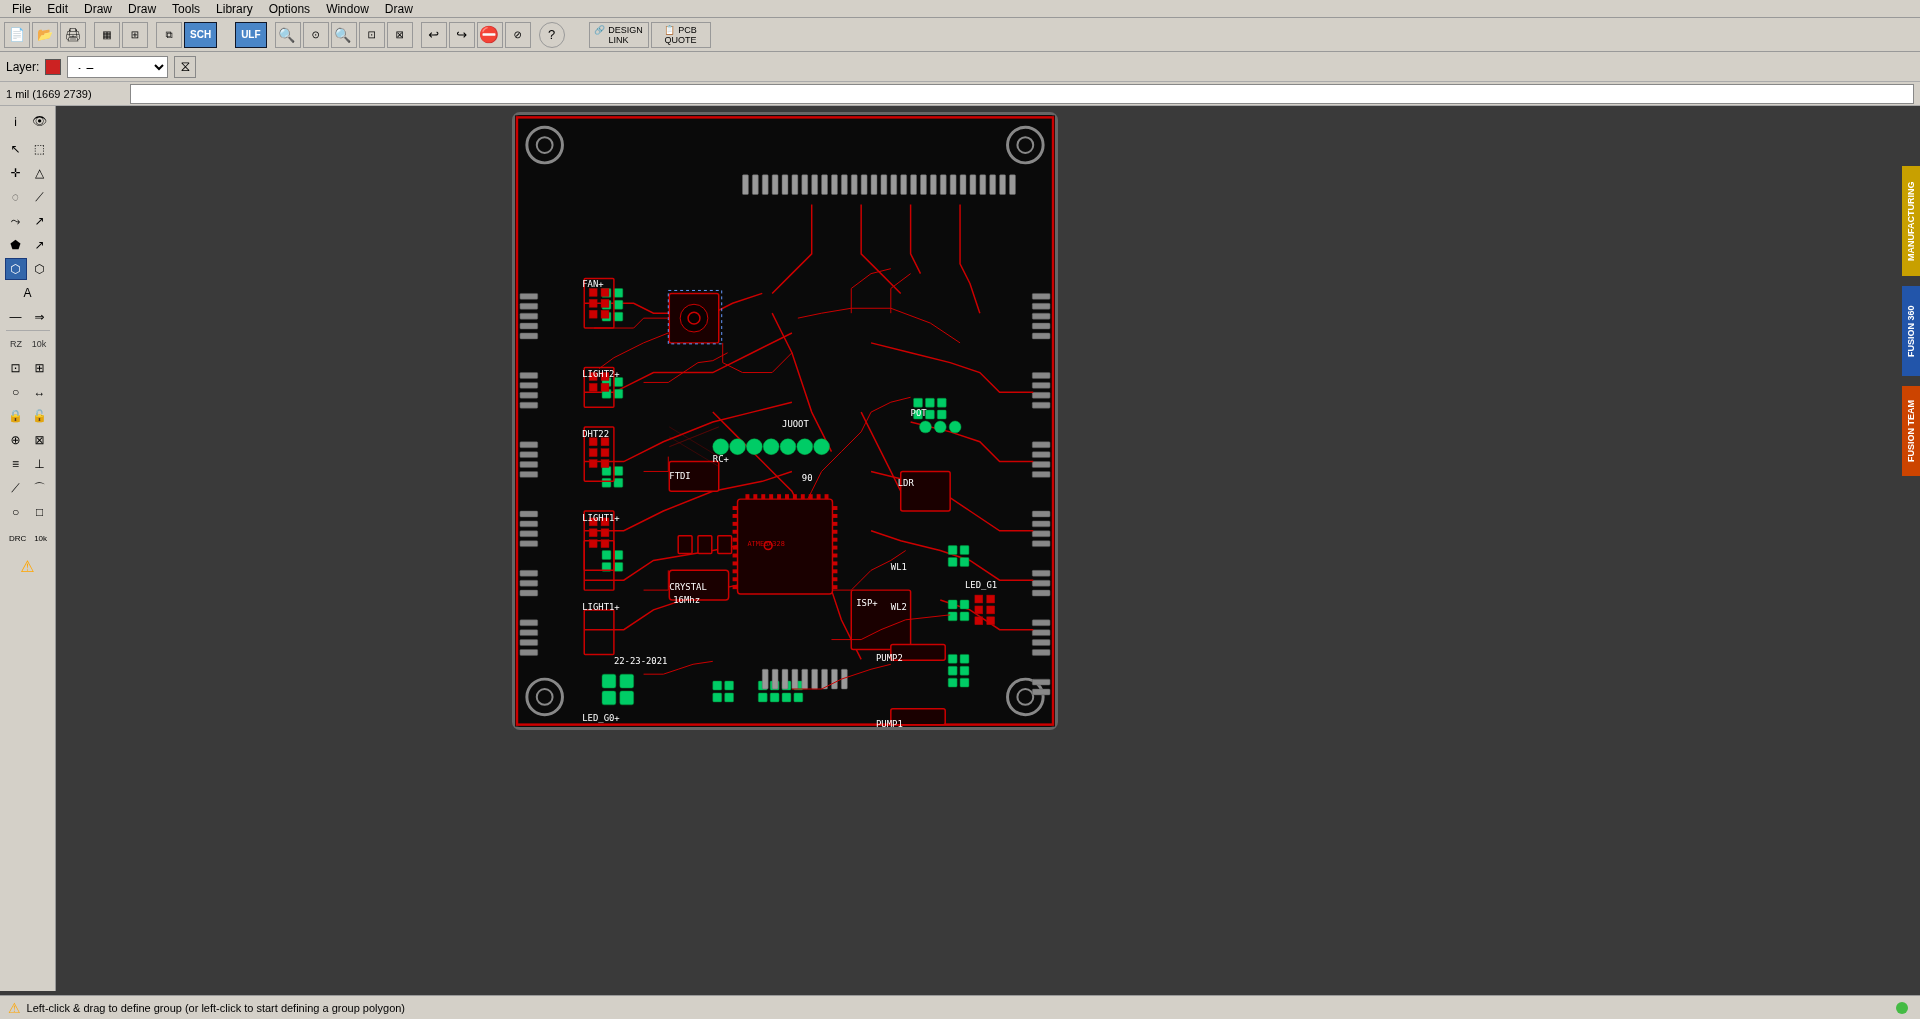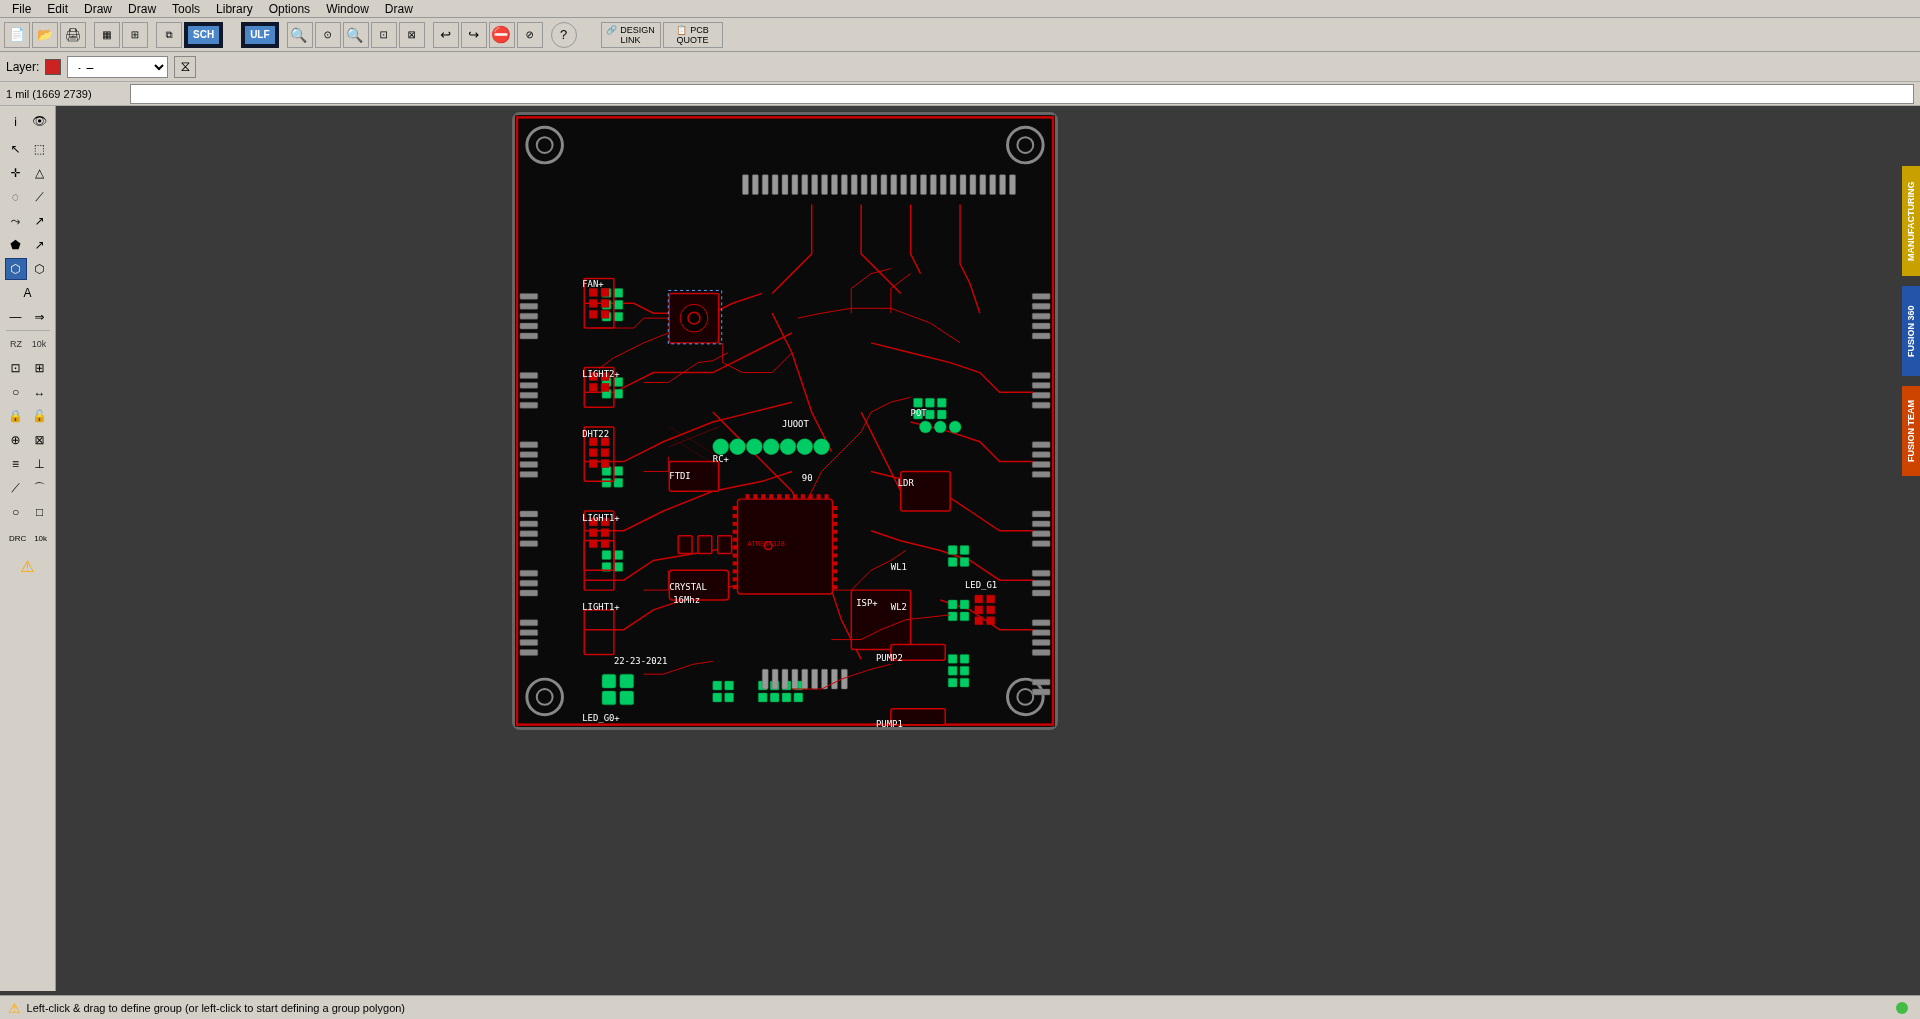--- a/index.html
+++ b/index.html
@@ -55,21 +55,21 @@
     .toolbar-separator {
       width: 4px;
       height: 26px;
     }
     .toolbar-special {
       background: #4a86c8;
       color: white;
       font-size: 10px;
       font-weight: bold;
       padding: 2px 5px;
-      border: 4px solid #0f172a;
+      border: 1px solid #0f172a;
       height: 26px;
       display: flex;
       align-items: center;
     }
 
     
     #layer-bar {
       width: 100%;
       height: 30px;
       background: #d4d0c8;

